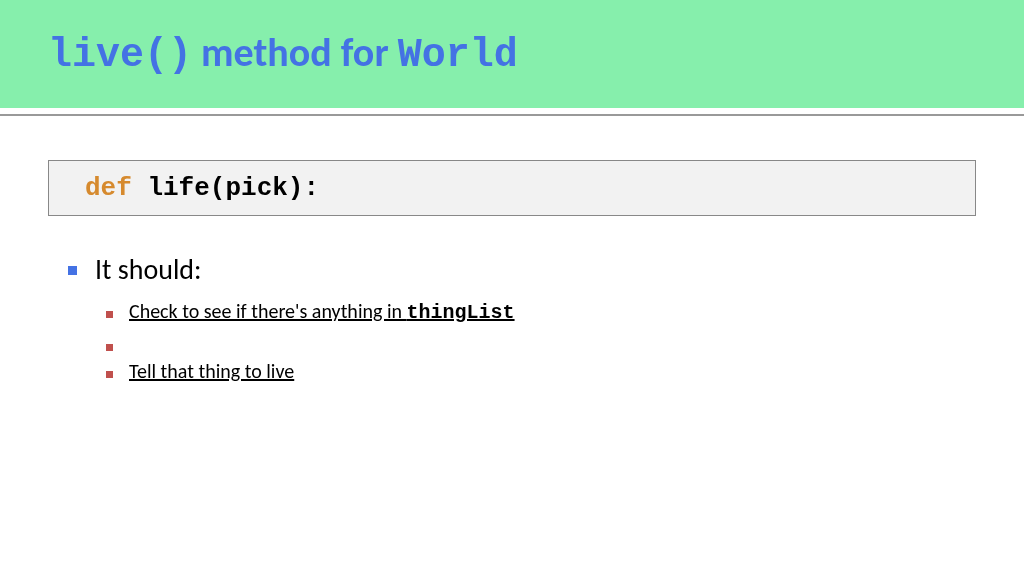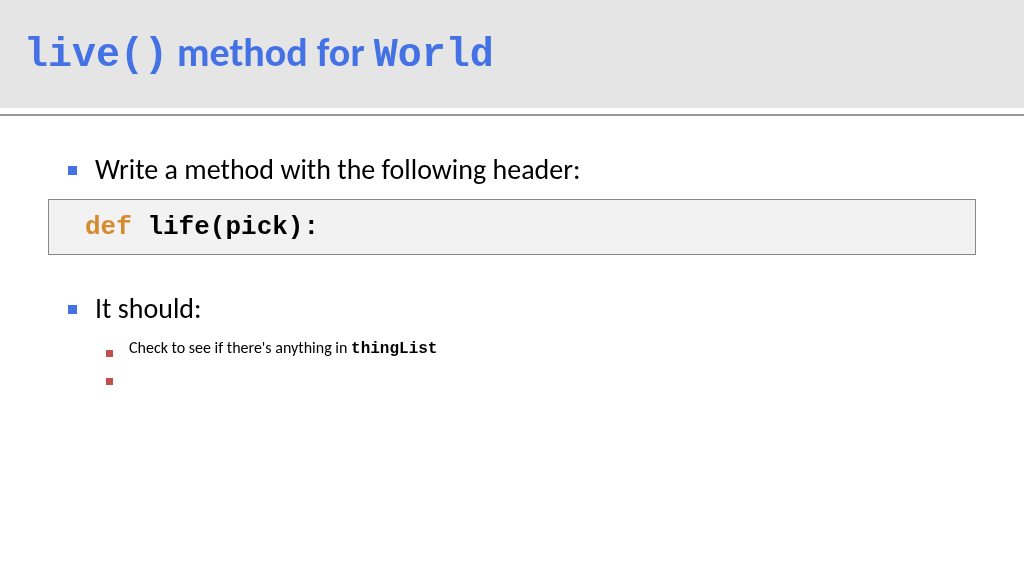--- a/index.html
+++ b/index.html
@@ -8,22 +8,22 @@
       box-sizing: border-box;
     }
     body {
       width: 1024px;
       height: 576px;
       background: #fff;
       font-family: Calibri, "Segoe UI", sans-serif;
       overflow: hidden;
     }
     .header {
-      background: #e5e5e5;
-      padding: 28px 40px 30px 24px;
+      background: #86efac;
+      padding: 28px 40px 30px 48px;
     }
     .header-title {
       font-size: 40px;
       font-weight: bold;
       color: #4472e4;
     }
     .mono {
       font-family: "Courier New", Courier, monospace;
     }
     .header-divider {
@@ -74,44 +74,41 @@
     }
     .bullet-2 .marker {
       width: 7px;
       height: 7px;
       background: #c0504d;
       margin-top: 12px;
       margin-right: 16px;
       flex-shrink: 0;
     }
     .bullet-text-2 {
-      font-size: 16px;
+      font-size: 20px;
       color: #000;
+      text-decoration: underline;
     }
     .inline-code {
       font-family: "Courier New", Courier, monospace;
       font-weight: bold;
     }
   </style>
 </head>
 <body>
 
 <div class="header">
   <div class="header-title">
     <span class="mono">live()</span><span> method for </span><span class="mono">World</span>
   </div>
 </div>
 <div class="header-divider"></div>
 
 <div class="content">
 
-  <div class="bullet-1">
-    <div class="marker"></div>
-    <div class="bullet-text-1">Write a method with the following header:</div>
-  </div>
 
   <div class="code-block">
     <span class="kw-def">def</span><span> life(pick):</span>
   </div>
 
   <div class="bullet-1">
     <div class="marker"></div>
     <div class="bullet-text-1">It should:</div>
   </div>
 
@@ -119,14 +116,20 @@
     <div class="marker"></div>
     <div class="bullet-text-2">
       <span>Check to see if there's anything in </span><span class="inline-code">thingList</span><span></span>
     </div>
   </div>
 
   <div class="bullet-2">
     <div class="marker"></div>
   </div>
 
+  <div class="bullet-2">
+    <div class="marker"></div>
+    <div class="bullet-text-2">
+      <span>Tell that thing to live</span><span class="inline-code"></span><span></span>
+    </div>
+  </div>
 
 </div>
 
 </body></html>

